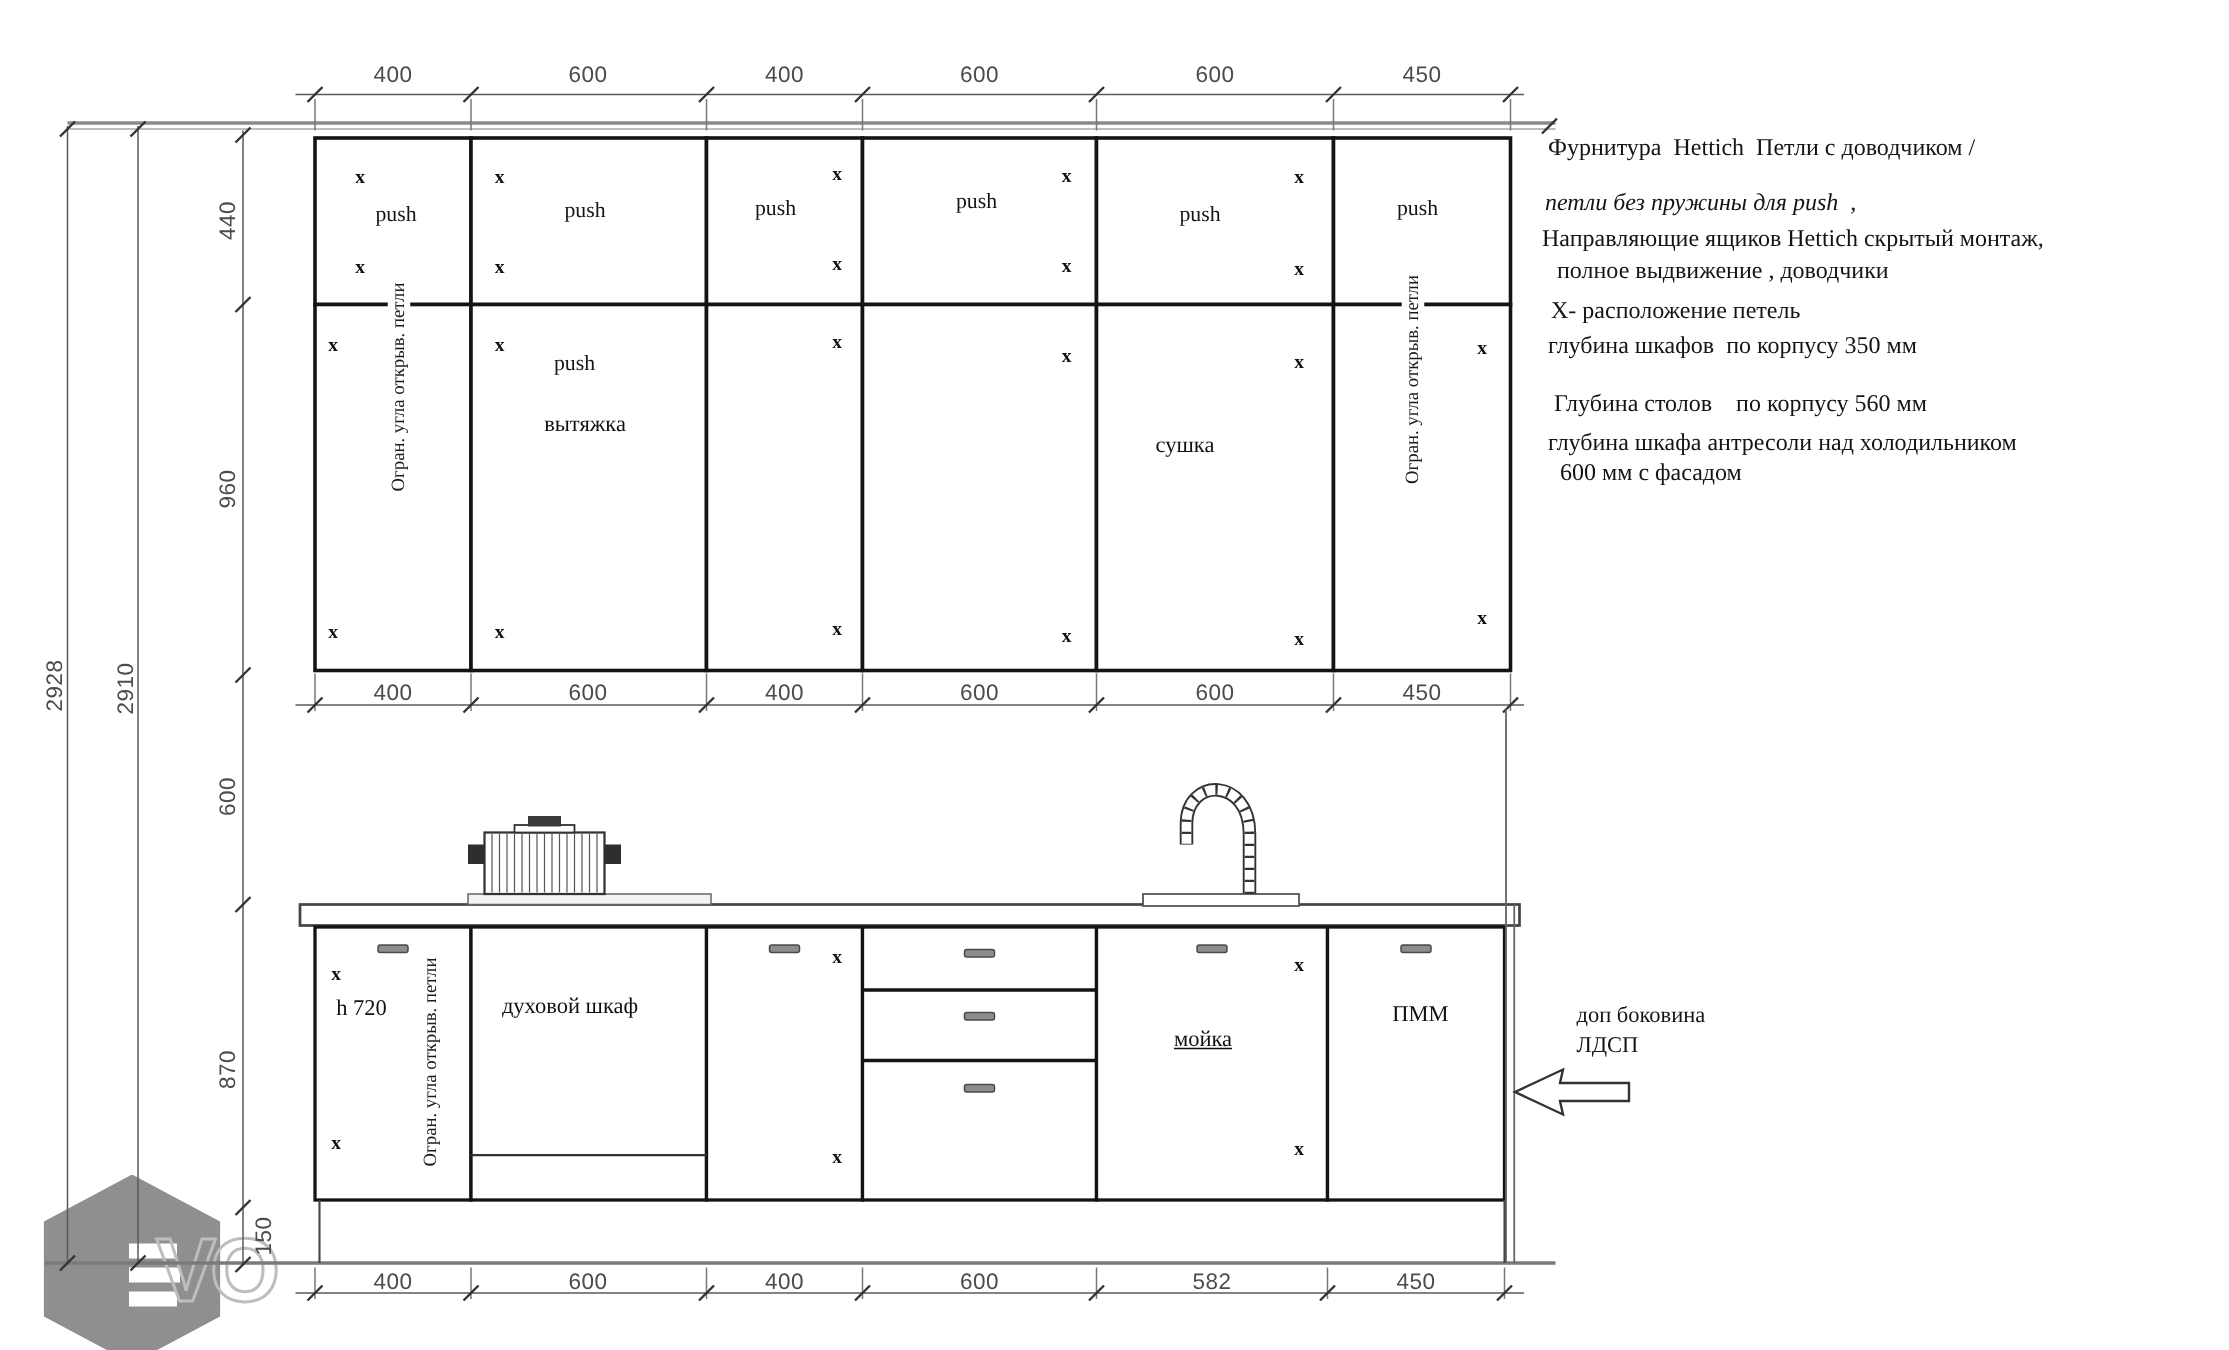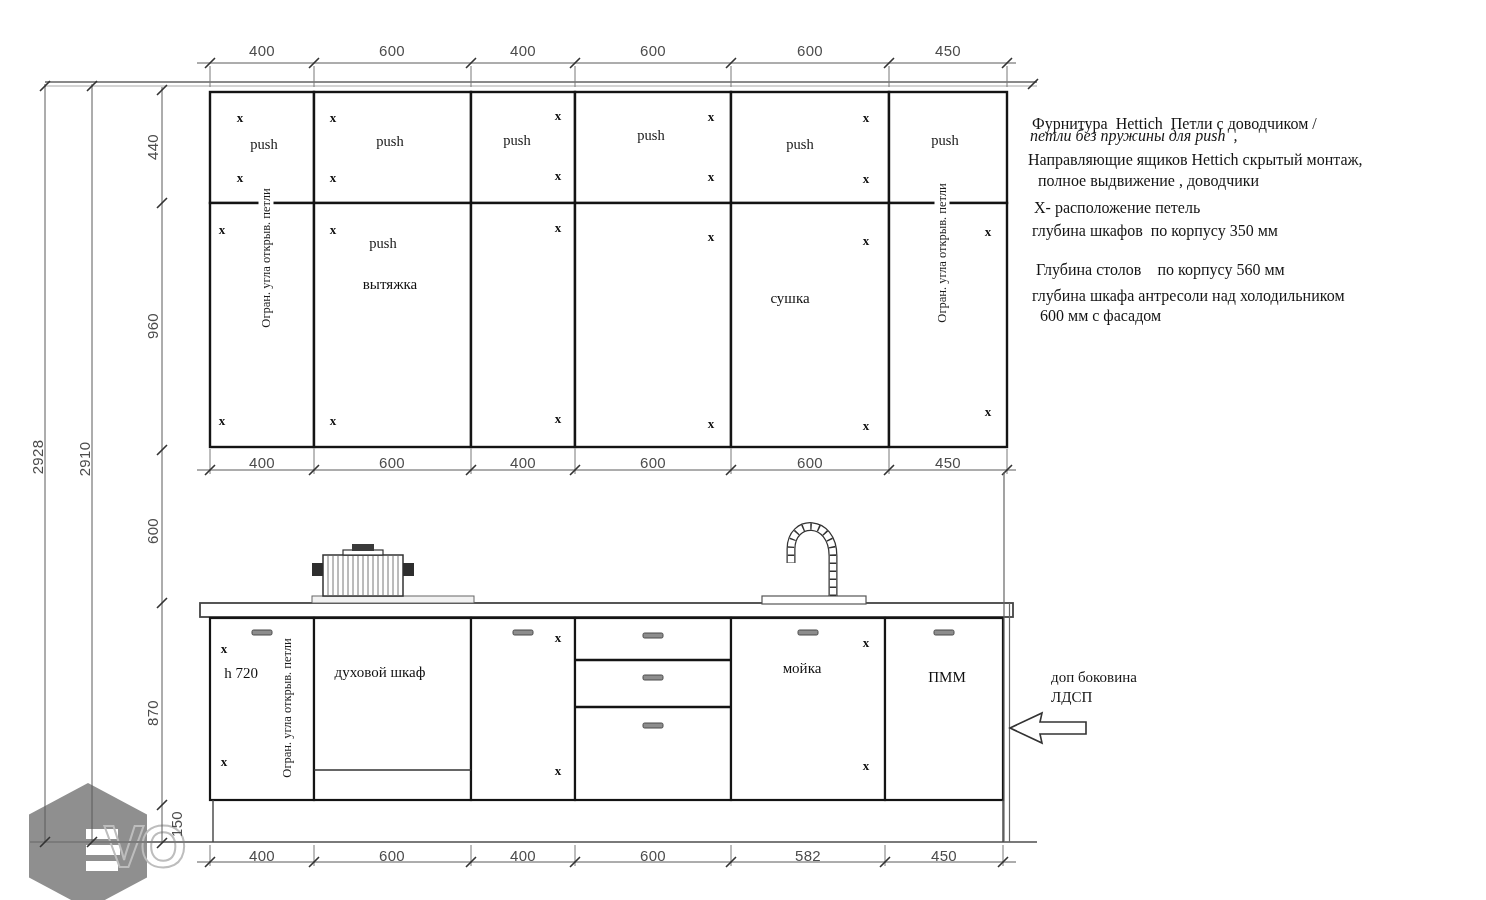--- a/index.html
+++ b/index.html
@@ -208,29 +208,29 @@
     <div class="vtext t" style="left:942px;top:253px;">Огран. угла открыв. петли</div>
 
 
     <div class="t xm" style="left:224px;top:649px;">x</div>
     <div class="t xm" style="left:224px;top:762px;">x</div>
     <div class="t cablab" style="left:241px;top:673px;">h 720</div>
     <div class="vtext t" style="left:287px;top:708px;">Огран. угла открыв. петли</div>
     <div class="t cablab" style="left:380px;top:672px;">духовой шкаф</div>
     <div class="t xm" style="left:558px;top:638px;">x</div>
     <div class="t xm" style="left:558px;top:771px;">x</div>
-    <div class="t cablab" style="left:802px;top:668px;">мойка</div>
+    <div class="t cablab" style="left:802px;top:694px;text-decoration:underline;">мойка</div>
     <div class="t xm" style="left:866px;top:643px;">x</div>
     <div class="t xm" style="left:866px;top:766px;">x</div>
     <div class="t cablab" style="left:947px;top:677px;">ПММ</div>
 
     <div class="tl snote" style="left:1018px;top:667px;">доп боковина</div>
     <div class="tl snote" style="left:1018px;top:687px;">ЛДСП</div>
 
-    <div class="tl note" style="left:1032px;top:90px;margin-top:25px;">Фурнитура  Hettich  Петли с доводчиком /</div>
+    <div class="tl note" style="left:1032px;top:90px;">Фурнитура  Hettich  Петли с доводчиком /</div>
     <div class="tl note" style="left:1030px;top:127px;font-style:italic;">петли без пружины для push  ,</div>
     <div class="tl note" style="left:1028px;top:151px;">Направляющие ящиков Hettich скрытый монтаж,</div>
     <div class="tl note" style="left:1038px;top:172px;">полное выдвижение , доводчики</div>
     <div class="tl note" style="left:1034px;top:199px;">Х- расположение петель</div>
     <div class="tl note" style="left:1032px;top:222px;">глубина шкафов  по корпусу 350 мм</div>
     <div class="tl note" style="left:1036px;top:261px;">Глубина столов    по корпусу 560 мм</div>
     <div class="tl note" style="left:1032px;top:287px;">глубина шкафа антресоли над холодильником</div>
     <div class="tl note" style="left:1040px;top:307px;">600 мм с фасадом</div>
   </div>
 </div>

